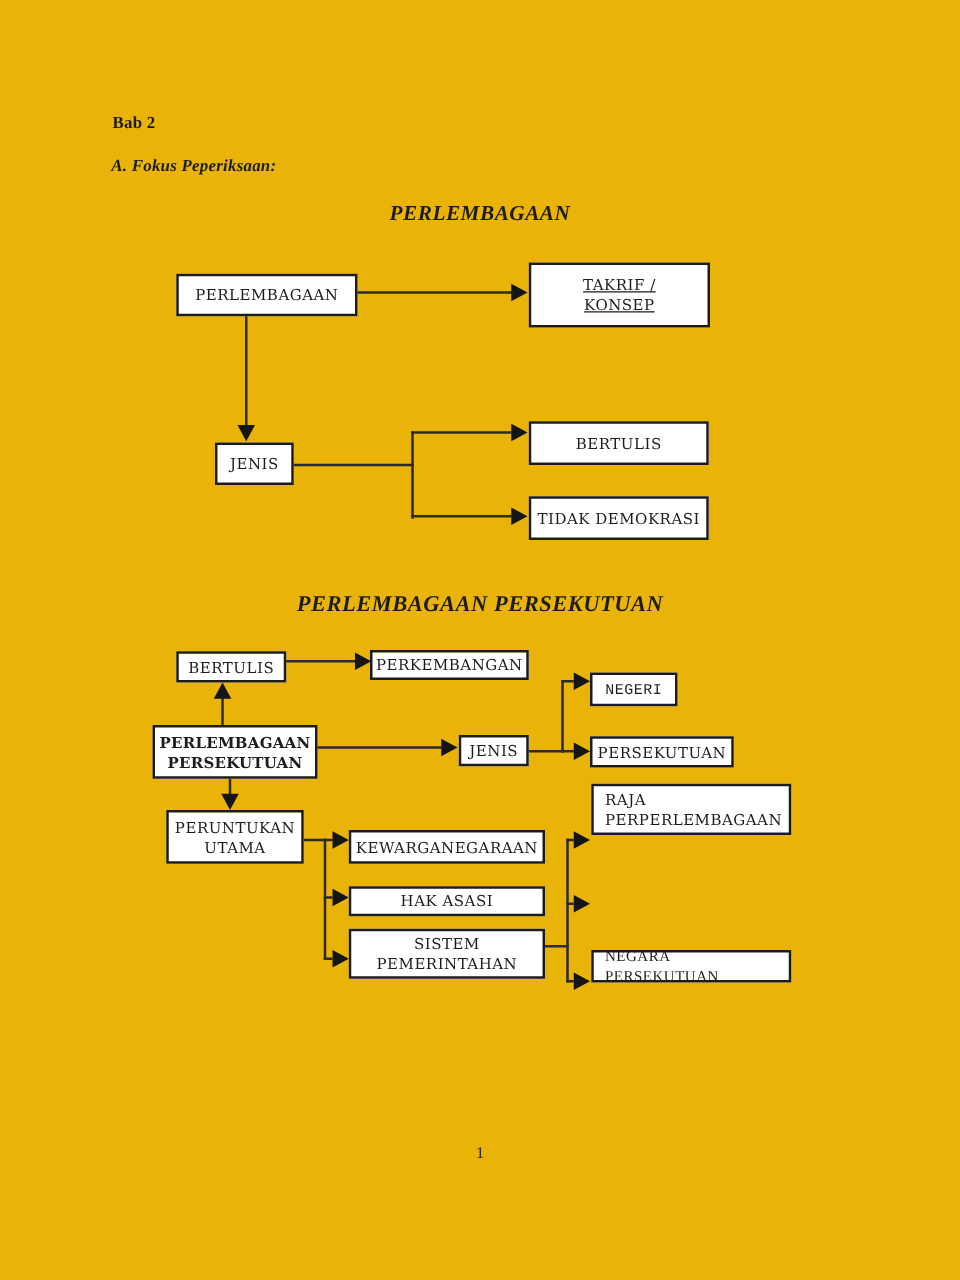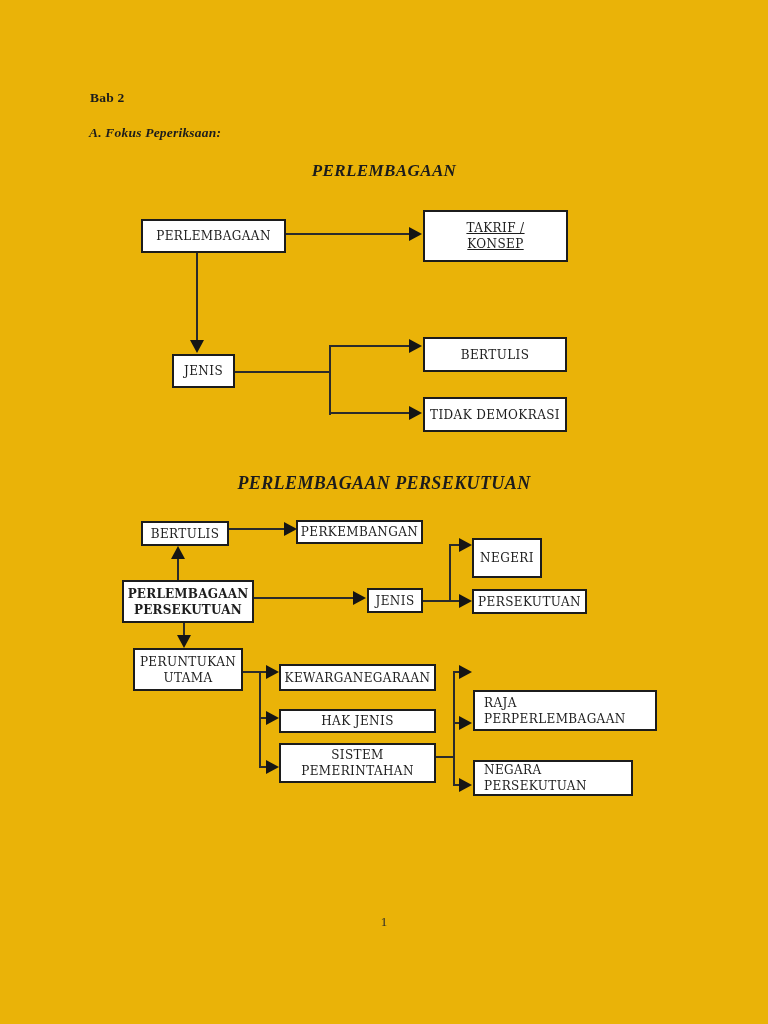--- a/index.html
+++ b/index.html
@@ -100,52 +100,52 @@
 
   <div class="box" style="left:367px; top:588px; width:56px; height:25px;">JENIS</div>
 
   <div class="hline" style="left:423px; top:600px; width:28px;"></div>
   <div class="vline" style="left:449px; top:544px; height:58px;"></div>
   <div class="hline" style="left:449px; top:544px; width:10px;"></div>
   <div class="arr arr-r" style="left:459px; top:538px;"></div>
   <div class="hline" style="left:449px; top:600px; width:10px;"></div>
   <div class="arr arr-r" style="left:459px; top:594px;"></div>
 
-  <div class="box" style="left:472px; top:538px; width:70px; height:40px;">NEGERI</div>
+  <div class="box" style="left:472px; top:538px; width:70px; height:27px;font-family:Liberation Mono, monospace;">NEGERI</div>
   <div class="box" style="left:472px; top:589px; width:115px; height:25px;">PERSEKUTUAN</div>
 
   <div class="vline" style="left:183px; top:623px; height:13px;"></div>
   <div class="arr arr-d" style="left:177px; top:635px;"></div>
 
   <div class="box" style="left:133px; top:648px; width:110px; height:43px;">PERUNTUKAN
 UTAMA</div>
 
   <div class="hline" style="left:243px; top:671px; width:18px;"></div>
   <div class="vline" style="left:259px; top:671px; height:97px;"></div>
   <div class="hline" style="left:259px; top:671px; width:7px;"></div>
   <div class="arr arr-r" style="left:266px; top:665px;"></div>
   <div class="hline" style="left:259px; top:717px; width:7px;"></div>
   <div class="arr arr-r" style="left:266px; top:711px;"></div>
   <div class="hline" style="left:259px; top:766px; width:7px;"></div>
   <div class="arr arr-r" style="left:266px; top:760px;"></div>
 
   <div class="box" style="left:279px; top:664px; width:157px; height:27px;">KEWARGANEGARAAN</div>
-  <div class="box" style="left:279px; top:709px; width:157px; height:24px;">HAK JENIS</div>
+  <div class="box" style="left:279px; top:709px; width:157px; height:24px;">HAK ASASI</div>
   <div class="box" style="left:279px; top:743px; width:157px; height:40px;">SISTEM
 PEMERINTAHAN</div>
 
   <div class="hline" style="left:436px; top:756px; width:19px;"></div>
   <div class="vline" style="left:453px; top:671px; height:115px;"></div>
   <div class="hline" style="left:453px; top:671px; width:6px;"></div>
   <div class="arr arr-r" style="left:459px; top:665px;"></div>
   <div class="hline" style="left:453px; top:722px; width:6px;"></div>
   <div class="arr arr-r" style="left:459px; top:716px;"></div>
   <div class="hline" style="left:453px; top:784px; width:6px;"></div>
   <div class="arr arr-r" style="left:459px; top:778px;"></div>
 
-  <div class="box left" style="left:473px; top:690px; width:184px; height:41px;">RAJA
+  <div class="box left" style="left:473px; top:627px; width:160px; height:41px;">RAJA
 PERPERLEMBAGAAN</div>
-  <div class="box left" style="left:473px; top:760px; width:160px; height:36px;">NEGARA
+  <div class="box left" style="left:473px; top:760px; width:160px; height:26px;font-family:Liberation Serif, serif;">NEGARA
 PERSEKUTUAN</div>
 
   <div class="page-number">1</div>
 
 </div>
 
 </body></html>

